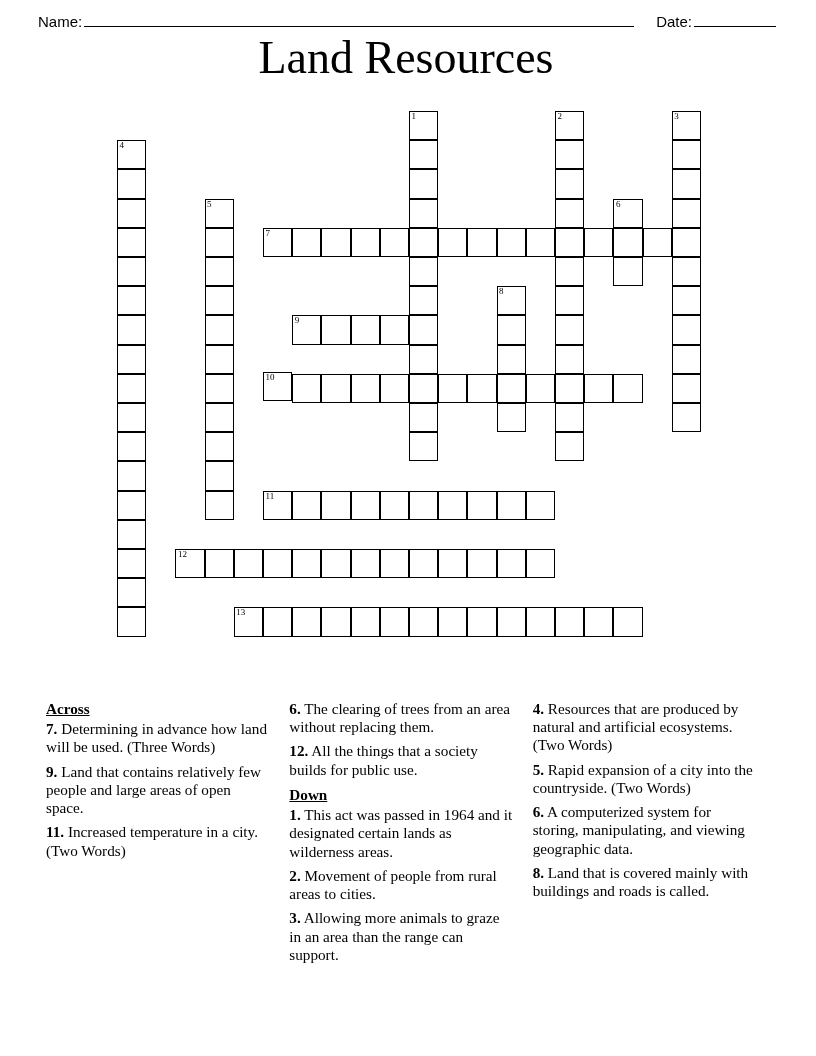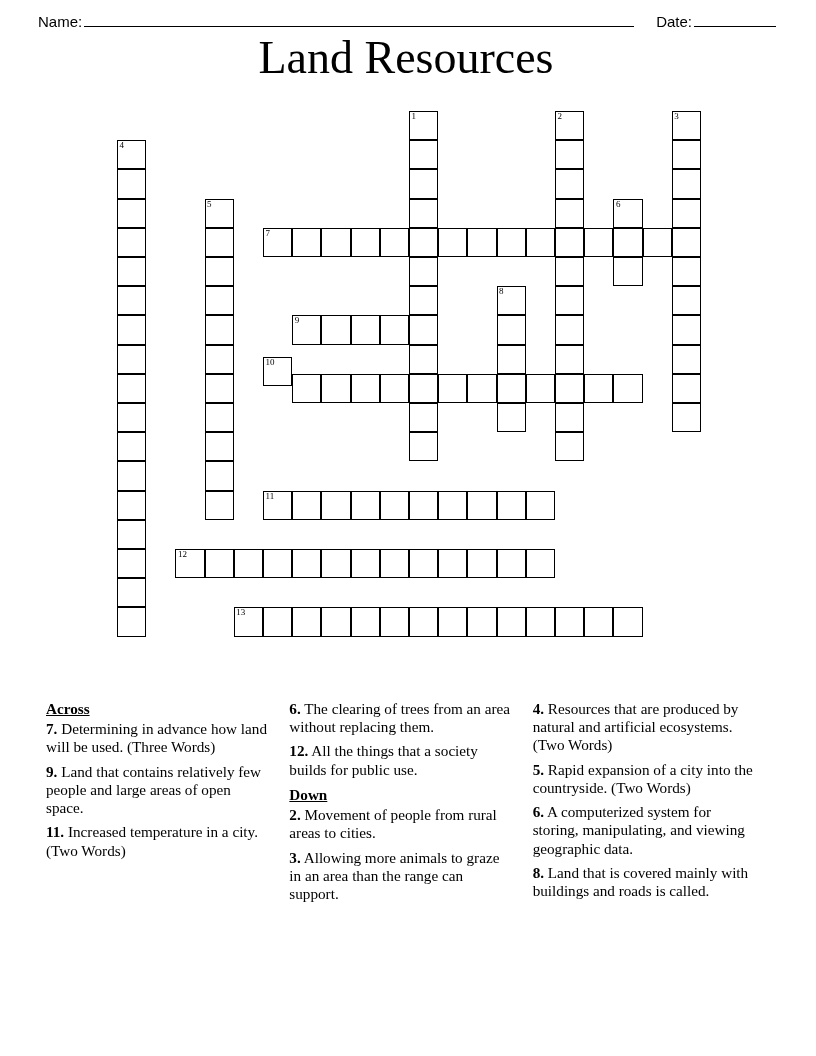--- a/index.html
+++ b/index.html
@@ -227,21 +227,21 @@
     <div class="cw-cell" style="left: 379.6px; top: 204.4px;"></div>
     <div class="cw-cell" style="left: 379.6px; top: 233.6px;"></div>
     <div class="cw-cell" style="left: 379.6px; top: 262.8px;"></div>
     <div class="cw-cell" style="left: 379.6px; top: 292px;"></div>
     <div class="cw-cell" style="left: 175.2px; top: 204.4px;">
       <span class="cw-num">9</span>
     </div>
     <div class="cw-cell" style="left: 204.4px; top: 204.4px;"></div>
     <div class="cw-cell" style="left: 233.6px; top: 204.4px;"></div>
     <div class="cw-cell" style="left: 262.8px; top: 204.4px;"></div>
-    <div class="cw-cell" style="left: 146px; top: 246px; text-align: right;">
+    <div class="cw-cell" style="left: 146px; top: 261px; text-align: right;">
       <span class="cw-num">10</span>
     </div>
     <div class="cw-cell" style="left: 175.2px; top: 262.8px;"></div>
     <div class="cw-cell" style="left: 204.4px; top: 262.8px;"></div>
     <div class="cw-cell" style="left: 233.6px; top: 262.8px;"></div>
     <div class="cw-cell" style="left: 262.8px; top: 262.8px;"></div>
     <div class="cw-cell" style="left: 321.2px; top: 262.8px;"></div>
     <div class="cw-cell" style="left: 350.4px; top: 262.8px;"></div>
     <div class="cw-cell" style="left: 408.8px; top: 262.8px;"></div>
     <div class="cw-cell" style="left: 467.2px; top: 262.8px;"></div>
@@ -313,20 +313,24 @@
     <p class="clue-item">
       <span class="clue-num">6.</span>
       <span>The clearing of trees from an area without replacing them.</span>
     </p>
     <p class="clue-item">
       <span class="clue-num">12.</span>
       <span>All the things that a society builds for public use.</span>
     </p>
     <div class="clue-heading spaced">Down</div>
     <p class="clue-item">
+      <span class="clue-num">1.</span>
+      <span>This act was passed in 1964 and it designated certain lands as wilderness areas.</span>
+    </p>
+    <p class="clue-item">
       <span class="clue-num">2.</span>
       <span>Movement of people from rural areas to cities.</span>
     </p>
     <p class="clue-item">
       <span class="clue-num">3.</span>
       <span>Allowing more animals to graze in an area than the range can support.</span>
     </p>
   </div>
 
   <div class="clue-col" id="clue-col-3">

